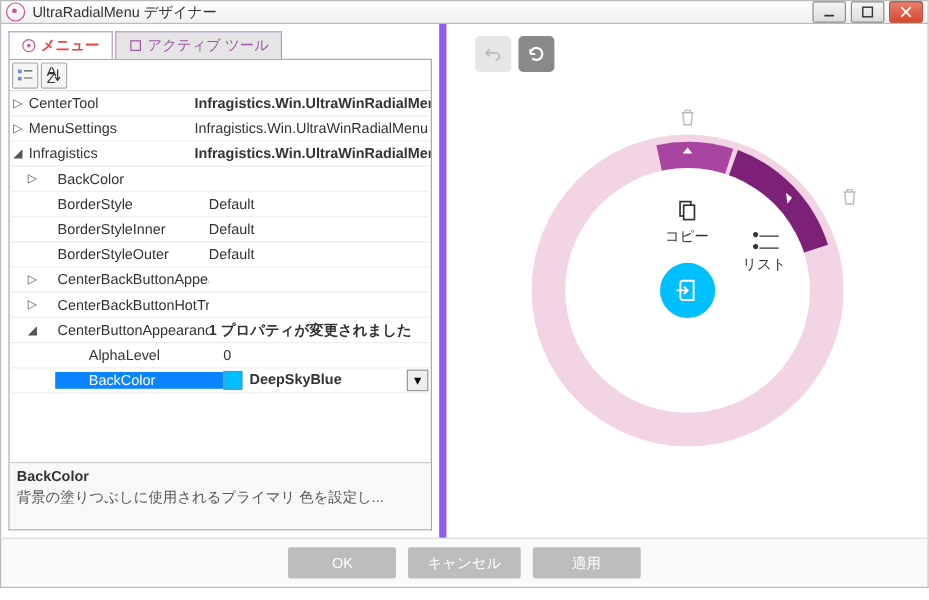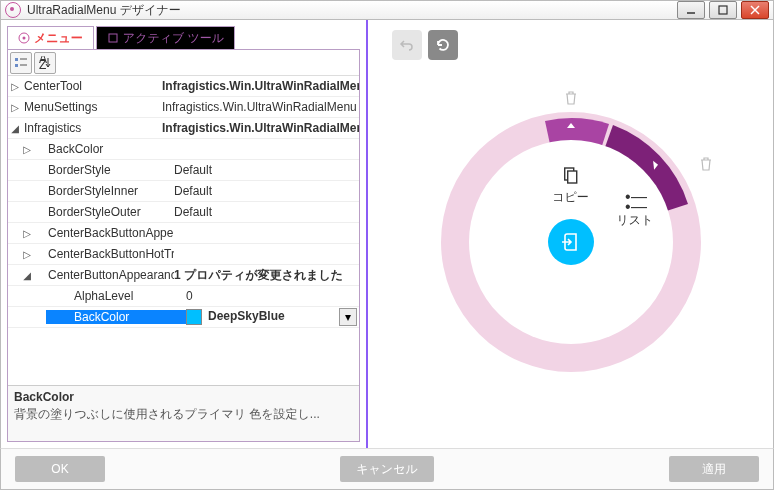--- a/index.html
+++ b/index.html
@@ -11,21 +11,21 @@
 .titlebar .app-icon::before { content:""; position:absolute; left:4px; top:4px; width:4px; height:4px; background:#c5549e; border-radius:50%; }
 .titlebar .title-text { flex:1; color:#333; }
 .win-btns { display:flex; gap:4px; }
 .win-btn { width:28px; height:18px; border:1px solid #8a8a8a; background:linear-gradient(#f5f5f5,#ddd); display:flex; align-items:center; justify-content:center; border-radius:2px; cursor:pointer; }
 .win-btn.close { background:linear-gradient(#e97f6f,#d9462b); border-color:#a02f1a; }
 .win-btn svg { display:block; }
 
 
 .content { display:flex; height: calc(500px - 30px - 42px); border-left:1px solid #bbb; border-right:1px solid #bbb; }
 .left-panel { width: 365px; padding: 6px; display:flex; flex-direction:column; }
-.right-panel { flex:1; position:relative; border-left:2px solid #8b5cf6; }
+.right-panel { flex:1; position:relative; border-left:6px solid #8b5cf6; }
 
 
 .tab-row { display:flex; height:24px; border-bottom:1px solid #b99dc5; }
 .tab { display:flex; align-items:center; gap:4px; padding:0 10px; border:1px solid #b99dc5; border-bottom:none; margin-right:2px; background:#fff; cursor:pointer; }
 .tab.active { background:#fff; font-weight:bold; color:#ef4444; }
 .tab .ic { width:12px;height:12px; }
 .tab-inactive-text { color:#a157a7; }
 
 
 .prop-wrap { border:1px solid #b99dc5; border-top:none; flex:1; display:flex; flex-direction:column; overflow:hidden; }
@@ -64,21 +64,21 @@
 .ring-outer { position:absolute; inset:0; border-radius:50%; background:#f2d4e5; }
 .ring-inner-mask { position:absolute; inset:28px; border-radius:50%; background:#fff; }
 .seg { position:absolute; inset:0; }
 .center-btn { position:absolute; left:50%; top:50%; width:46px;height:46px;transform:translate(-50%,-50%); border-radius:50%; background:#00bfff; display:flex;align-items:center;justify-content:center;cursor:pointer; z-index:10;}
 .center-btn svg { color:#fff; }
 .label-copy { position:absolute; left:50%; top:54px; transform:translateX(-50%); text-align:center; color:#333; z-index:5;}
 .label-list { position:absolute; left:176px; top:80px; text-align:center; color:#333; z-index:5;}
 .label-list .dots { font-size:16px; line-height:10px; letter-spacing:-2px;}
 
 
-.footer { height:42px; border:1px solid #bbb; border-top:1px solid #ddd; display:flex; align-items:center; justify-content:space-between; gap:10px; padding:0 14px; background:#fafafa; }
+.footer { height:42px; border:1px solid #bbb; border-top:1px solid #ddd; display:flex; align-items:center; justify-content:center; gap:10px; padding:0 14px; background:#fafafa; }
 .fbtn { min-width:90px; height:26px; background:#bdbdbd; color:#fff; border:none; border-radius:2px; cursor:pointer; padding:0 16px; font-family:inherit; }
 </style>
 </head>
 <body>
 
 <div class="titlebar">
   <div class="app-icon"></div>
   <div class="title-text">UltraRadialMenu デザイナー</div>
   <div class="win-btns">
     <div class="win-btn">
@@ -104,21 +104,21 @@
 
   <div class="left-panel">
     <div class="tab-row">
       <div class="tab active">
         <svg class="ic" viewBox="0 0 12 12">
             <circle cx="6" cy="6" r="5" fill="none" stroke="#c5549e" stroke-width="1"></circle>
             <circle cx="6" cy="6" r="1.5" fill="#c5549e"></circle>
           </svg>
         <span>メニュー</span>
       </div>
-      <div class="tab" style="background:#000000;">
+      <div class="tab" style="background:#e5e5e5;">
         <svg class="ic" viewBox="0 0 12 12">
             <rect x="2" y="2" width="8" height="8" fill="none" stroke="#a157a7" stroke-width="1"></rect>
           </svg>
         <span class="tab-inactive-text">アクティブ ツール</span>
       </div>
     </div>
 
     <div class="prop-wrap">
       <div class="prop-toolbar">
         <div class="ptbtn">

